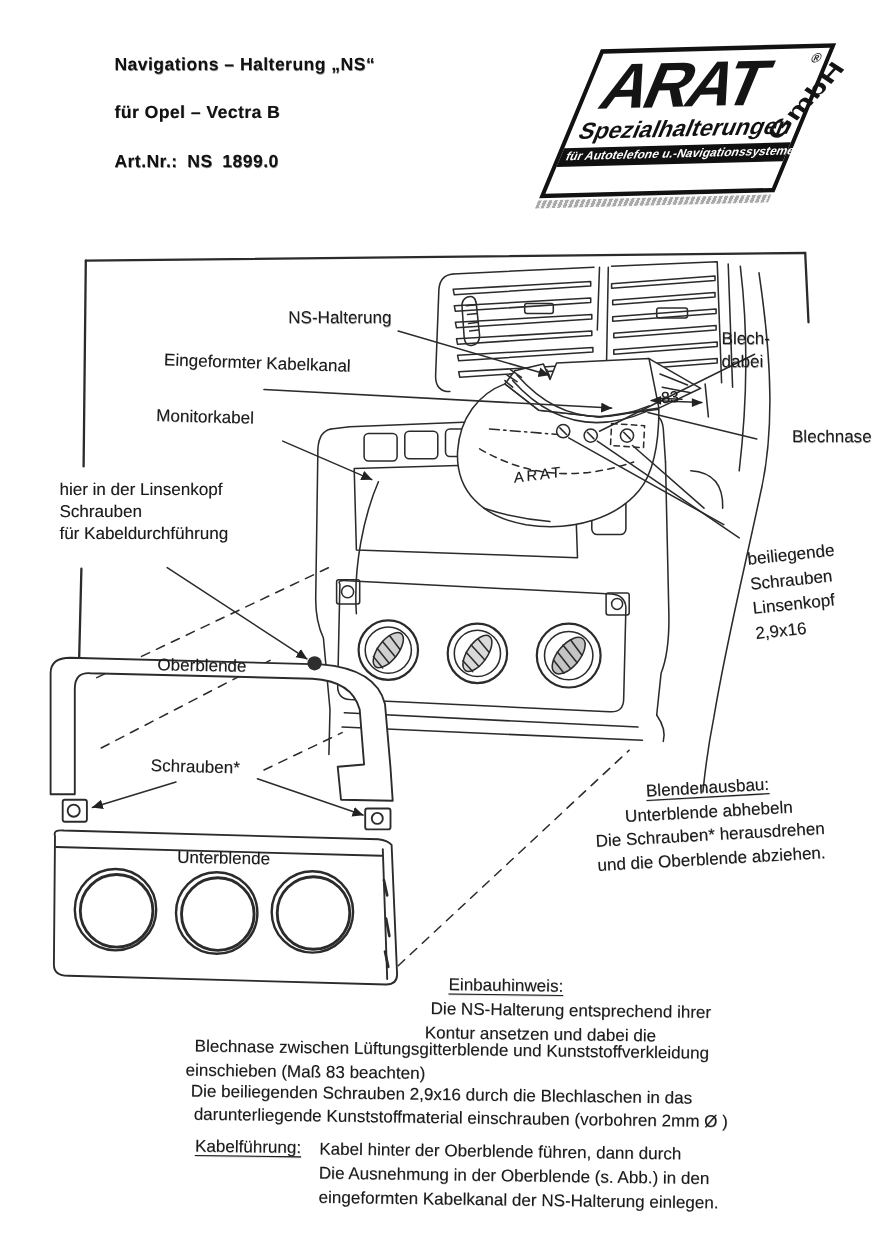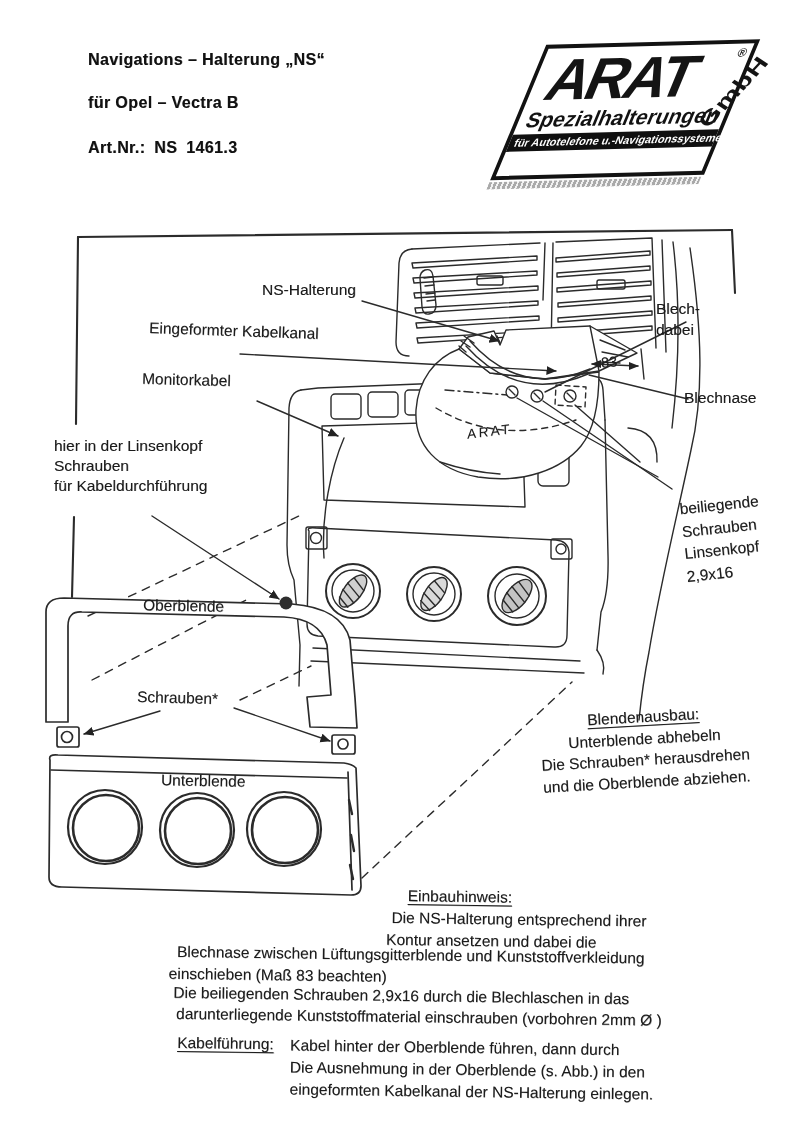--- a/index.html
+++ b/index.html
@@ -7,21 +7,21 @@
     width:802px; height:1142px; position:relative; overflow:hidden;
     background:#ffffff; color:#181818;
     font-family:"Liberation Sans", sans-serif;
   }
   .abs { position:absolute; }
   .lbl {
     position:absolute; font-size:15.5px; line-height:1.3; color:#1b1b1b;
     white-space:nowrap; text-shadow:0.35px 0.35px 0 rgba(30,30,30,0.42);
   }
   .title-line {
-    position:absolute; left:88px; font-size:16px; font-weight:bold;
+    position:absolute; left:104px; font-size:16px; font-weight:bold;
     letter-spacing:0.4px; color:#111;
     text-shadow:0.4px 0.4px 0 rgba(20,20,20,0.5);
   }
   
   .logo-wrap { position:absolute; left:548px; top:42px; width:214px; height:136px; transform:rotate(-1.5deg); }
   .logo-box {
     position:absolute; left:0; top:0; width:206px; height:126px;
     border:4px solid #121212; background:#fff;
     transform:skewX(-24deg); transform-origin:0 0;
   }
@@ -223,21 +223,21 @@
       <path d="M592,364 L638,366"></path>
       <polygon points="591,364 601,360 601,368" fill="#222" stroke="none"></polygon>
       <polygon points="639,366 629,362 629,370" fill="#222" stroke="none"></polygon>
       <path d="M641,349 L644,379"></path>
     </g>
   </g>
 </svg>
 
 <div class="title-line" style="top:51px;">Navigations – Halterung „NS“</div>
 <div class="title-line" style="top:94px;">für Opel – Vectra B</div>
-<div class="title-line" style="top:139px; word-spacing:4px;">Art.Nr.:  NS  1461.3</div>
+<div class="title-line" style="top:139px; word-spacing:4px;">Art.Nr.:  NS  1899.0</div>
 
 <div class="logo-wrap">
   <div class="logo-box">
     <div class="logo-brand">ARAT</div>
     <div class="logo-reg">®</div>
     <div class="logo-gmbh">GmbH</div>
     <div class="logo-sub">Spezialhalterungen</div>
     <div class="logo-tag">für Autotelefone u.-Navigationssysteme</div>
     <div class="logo-shadow"></div>
   </div>
@@ -250,21 +250,21 @@
 <div class="lbl multiline" style="left:54px; top:436px; line-height:20px;">
   <div>hier in der Linsenkopf</div>
   <div>Schrauben</div>
   <div>für Kabeldurchführung</div>
 </div>
 
 <div class="lbl multiline" style="left:656px; top:298px; line-height:21px;">
   <div>Blech-</div>
   <div>dabei</div>
 </div>
-<div class="lbl" style="left:684px; top:388px;">Blechnase</div>
+<div class="lbl" style="left:720px; top:388px;">Blechnase</div>
 
 <div class="lbl multiline" style="left:683px; top:494px; line-height:22.5px; transform:rotate(-6deg);">
   <div>beiliegende</div>
   <div>Schrauben</div>
   <div>Linsenkopf</div>
   <div>2,9x16</div>
 </div>
 
 <div class="lbl" style="left:143px; top:596px; transform:rotate(1deg);">Oberblende</div>
 <div class="lbl" style="left:137px; top:688px; transform:rotate(1.5deg);">Schrauben*</div>

